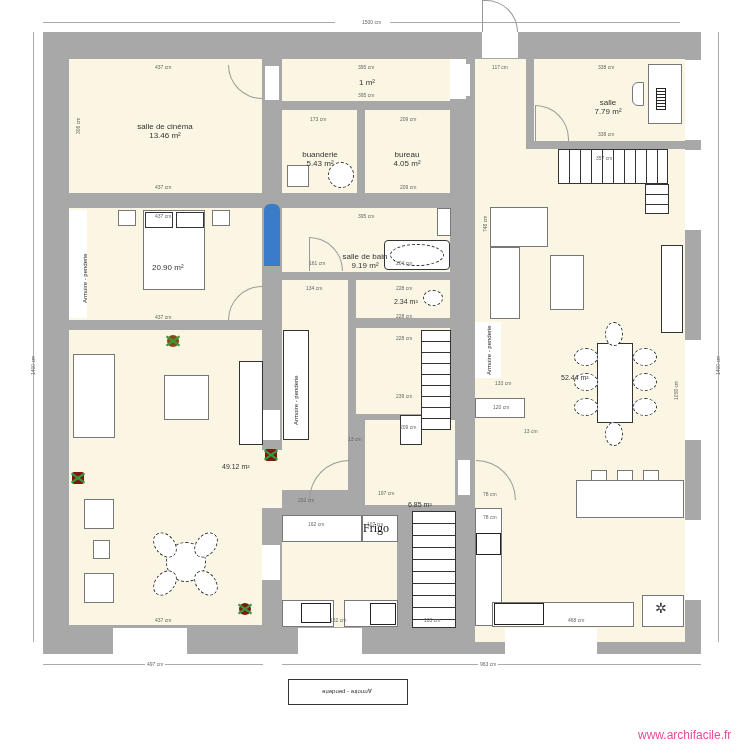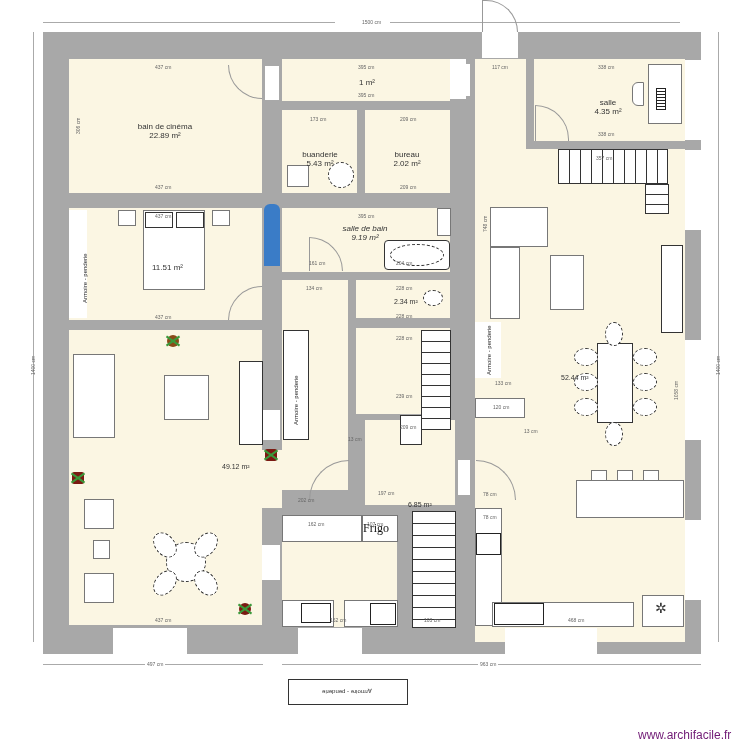--- a/index.html
+++ b/index.html
@@ -14,21 +14,21 @@
   .hline{position:absolute;height:0;border-top:1px solid #aaa;}
   .vline{position:absolute;width:0;border-left:1px solid #aaa;}
   .furn{position:absolute;background:#fff;border:1px solid #777;box-sizing:border-box;}
   .stair{position:absolute;background:#fff;border:1px solid #333;box-sizing:border-box;}
   .plant{position:absolute;width:12px;height:12px;background:#7a1a12;border-radius:2px;}
   .plant:after{content:"";position:absolute;left:-2px;top:5px;width:16px;height:2px;background:#3a9a3a;transform:rotate(35deg);}
   .plant:before{content:"";position:absolute;left:-2px;top:5px;width:16px;height:2px;background:#3a9a3a;transform:rotate(-35deg);}
   .door-arc{position:absolute;border:1px solid #999;box-sizing:border-box;}
   .ellipse{position:absolute;border:1px dashed #333;border-radius:50%;background:#fff;box-sizing:border-box;}
   .legend-box{position:absolute;border:1px solid #333;background:#fff;}
-  .watermark{position:absolute;font-size:12px;color:#701a75;}
+  .watermark{position:absolute;font-size:12px;color:#ec4899;}
   .vtext{position:absolute;font-size:6px;color:#222;white-space:nowrap;transform:rotate(-90deg);transform-origin:left top;}
 </style>
 </head>
 <body>
 
 <div class="hline" style="left:43px;top:22px;width:292px;"></div>
 <div class="hline" style="left:390px;top:22px;width:290px;"></div>
 <div class="dim" style="left:362px;top:19px;">1500 cm</div>
 
 <div class="vline" style="left:33px;top:32px;height:610px;"></div>
@@ -159,27 +159,27 @@
 <div class="abs" style="left:655px;top:600px;font-size:14px;color:#333;">✲</div>
 
 <div class="furn" style="left:282px;top:515px;width:80px;height:27px;"></div>
 <div class="furn" style="left:362px;top:515px;width:36px;height:27px;"></div>
 <div class="lbl" style="left:363px;top:524px;font-family:'Liberation Serif',serif;font-size:12px;color:#111;">Frigo</div>
 <div class="furn" style="left:282px;top:600px;width:52px;height:27px;"></div>
 <div class="furn" style="left:301px;top:603px;width:30px;height:20px;border-color:#222;"></div>
 <div class="furn" style="left:344px;top:600px;width:54px;height:27px;"></div>
 <div class="furn" style="left:370px;top:603px;width:26px;height:22px;border-color:#222;"></div>
 
-<div class="lbl" style="left:130px;top:122px;width:70px;"><span>bain de cinéma</span><br><span>22.89 m²</span></div>
+<div class="lbl" style="left:130px;top:122px;width:70px;"><span>salle de cinéma</span><br><span>13.46 m²</span></div>
 <div class="lbl" style="left:359px;top:78px;">1 m²</div>
 <div class="lbl" style="left:298px;top:150px;width:44px;"><span>buanderie</span><br><span>5.43 m²</span></div>
-<div class="lbl" style="left:385px;top:150px;width:44px;"><span>bureau</span><br><span>2.02 m²</span></div>
-<div class="lbl" style="left:586px;top:98px;width:44px;"><span>salle</span><br><span>4.35 m²</span></div>
-<div class="lbl" style="left:152px;top:263px;">11.51 m²</div>
-<div class="lbl" style="left:340px;top:224px;width:50px;font-style:italic;"><span>salle de bain</span><br><span>9.19 m²</span></div>
+<div class="lbl" style="left:385px;top:150px;width:44px;"><span>bureau</span><br><span>4.05 m²</span></div>
+<div class="lbl" style="left:586px;top:98px;width:44px;"><span>salle</span><br><span>7.79 m²</span></div>
+<div class="lbl" style="left:152px;top:263px;">20.90 m²</div>
+<div class="lbl" style="left:340px;top:252px;width:50px;"><span>salle de bain</span><br><span>9.19 m²</span></div>
 <div class="lbl" style="left:394px;top:297px;font-size:7px;">2.34 m²</div>
 <div class="lbl" style="left:222px;top:462px;font-size:7px;">49.12 m²</div>
 <div class="lbl" style="left:561px;top:373px;font-size:7px;">52.44 m²</div>
 <div class="lbl" style="left:408px;top:500px;font-size:7px;">6.85 m²</div>
 
 <div class="dim" style="left:155px;top:64px;">437 cm</div>
 <div class="dim" style="left:155px;top:184px;">437 cm</div>
 <div class="dimv" style="left:75px;top:134px;">306 cm</div>
 <div class="dim" style="left:358px;top:64px;">395 cm</div>
 <div class="dim" style="left:358px;top:92px;">395 cm</div>

